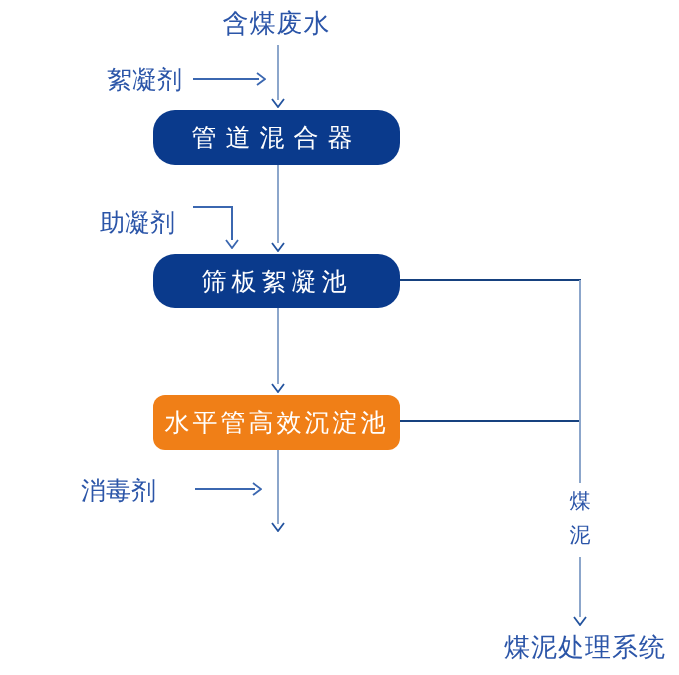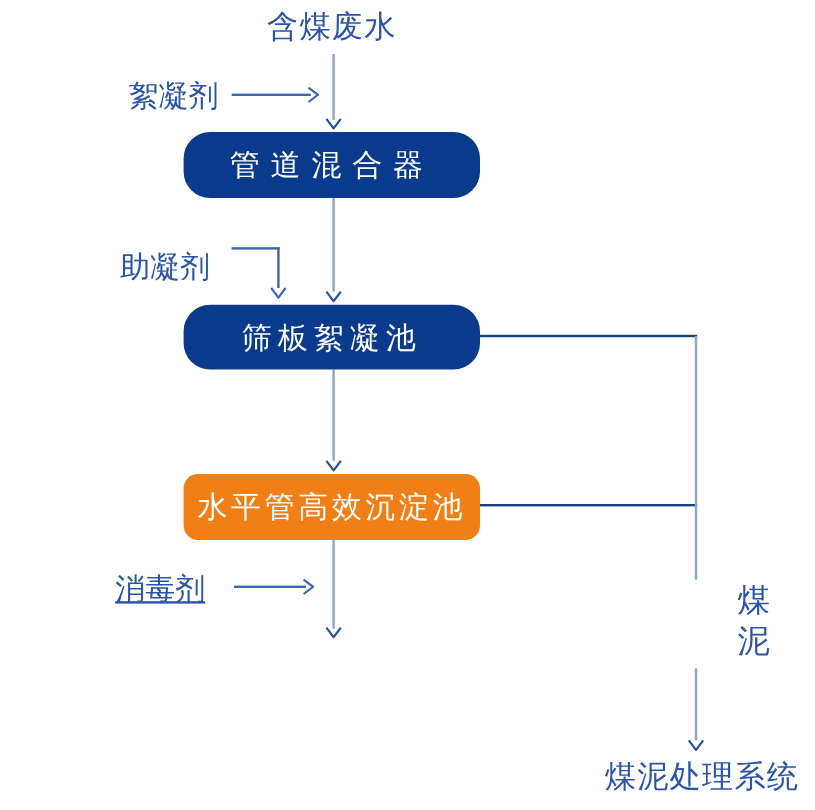--- a/index.html
+++ b/index.html
@@ -46,26 +46,25 @@
   }
   .vline{position:absolute;width:2px;background:var(--line-steel);}
   .hline-navy{position:absolute;height:2px;background:var(--line-navy);}
   .hline-mid{position:absolute;height:2px;background:var(--line-mid);}
   .vline-mid{position:absolute;width:2px;background:var(--line-mid);}
   .arrow{position:absolute;color:#24549f;}
   .arrow-mid{color:var(--line-mid);}
   .stack{
     position:absolute;
     color:var(--text-blue);
-    font-size:27px;
+    font-size:21px;
     width:28px;
     line-height:34px;
     text-align:center;
     word-break:break-all;
-    margin-left:48px;
   }
   .bottom-label{font-size:26px;letter-spacing:1px;}
 </style>
 </head>
 <body>
 
 <div id="canvas">
 
   <div class="label title" style="left:153px;top:8px;width:247px;text-align:center;">含煤废水</div>
 
@@ -105,21 +104,21 @@
     </svg>
 
   <div class="node node-orange" style="top:395px;height:55px;letter-spacing:3px;">
     <span>水平管高效沉淀池</span>
   </div>
 
   <div class="node node-solid" style="top:254px;height:54px;letter-spacing:5px;">
     <span>筛板絮凝池</span>
   </div>
 
-  <div class="label" style="left:96px;top:476px;text-decoration:underline;">消毒剂</div>
+  <div class="label" style="left:81px;top:476px;">消毒剂</div>
   <div class="hline-mid" style="left:195px;top:488px;width:60px;"></div>
   <svg class="arrow arrow-mid" style="left:252px;top:481px;" width="10" height="16" viewBox="0 0 10 16">
     <polyline points="1,2 9,8 1,14" fill="none" stroke="currentColor" stroke-width="1.8"></polyline>
     </svg>
 
 
   <div class="hline-navy" style="left:400px;top:279px;width:181px;"></div>
   <div class="hline-navy" style="left:400px;top:420px;width:181px;"></div>
   <div class="vline" style="left:579px;top:280px;height:203px;"></div>
   <div class="stack" style="left:566px;top:484px;">煤泥</div>

